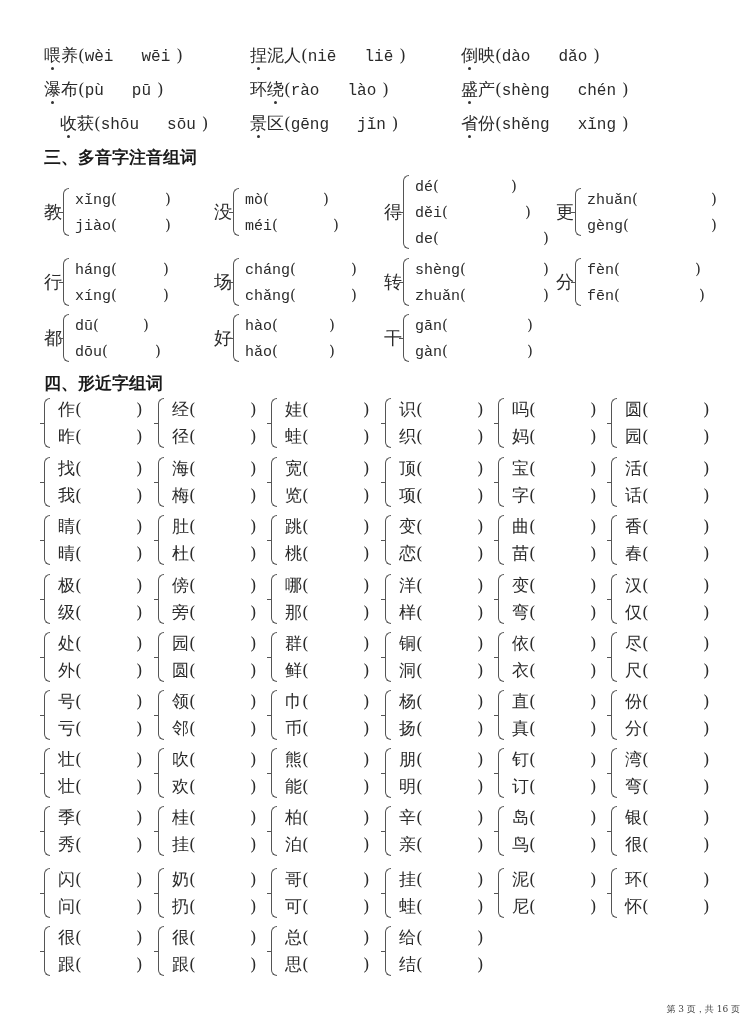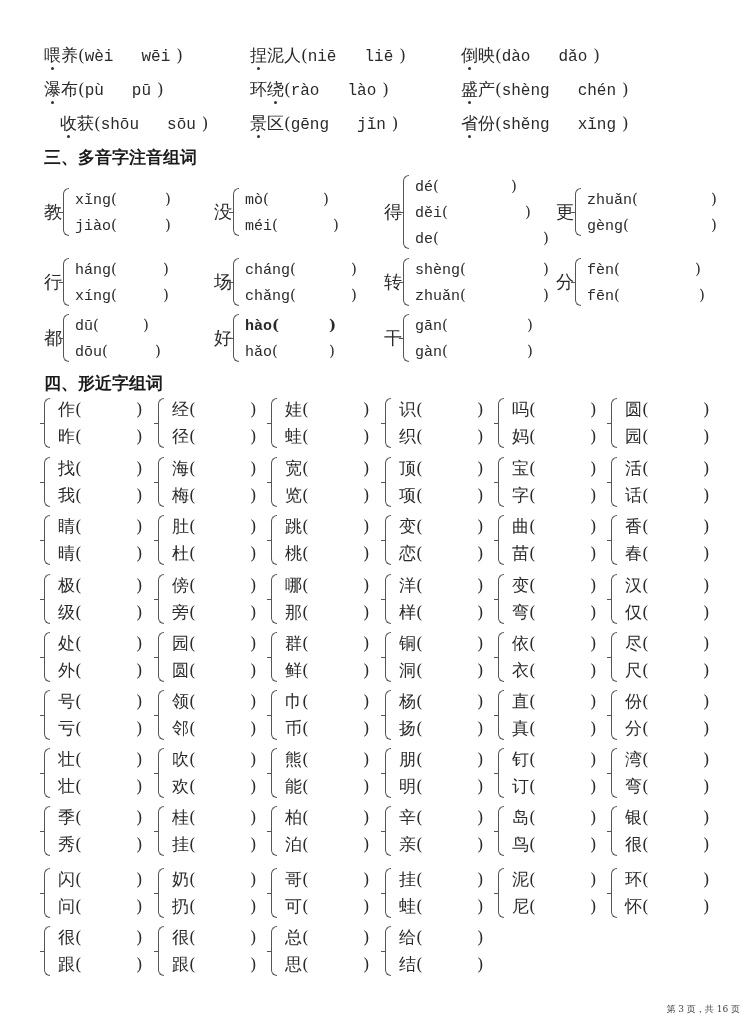--- a/index.html
+++ b/index.html
@@ -139,21 +139,21 @@
       <span class="brace" style="height: 46px;"></span>
       <div class="poly-lines">
         <div class="poly-line" style="position: relative; width: 140px;"><span>dū</span><span class="serif">(</span><span style="display: inline-block; width: 1px;"></span><span class="serif" style="position: absolute; top: 0px; left: 68px;">)</span></div>
         <div class="poly-line" style="position: relative; width: 140px;"><span>dōu</span><span class="serif">(</span><span style="display: inline-block; width: 1px;"></span><span class="serif" style="position: absolute; top: 0px; left: 80px;">)</span></div>
       </div>
     </div>
     <div class="poly" style="left: 214px; top: 312px;">
       <span class="ch">好</span>
       <span class="brace" style="height: 46px;"></span>
       <div class="poly-lines">
-        <div class="poly-line" style="position: relative; width: 140px; font-weight: bold;"><span>hào</span><span class="serif">(</span><span style="display: inline-block; width: 1px;"></span><span class="serif" style="position: absolute; top: 0px; left: 84px;">)</span></div>
+        <div class="poly-line" style="position: relative; width: 140px;"><span>hào</span><span class="serif">(</span><span style="display: inline-block; width: 1px;"></span><span class="serif" style="position: absolute; top: 0px; left: 84px;">)</span></div>
         <div class="poly-line" style="position: relative; width: 140px;"><span>hǎo</span><span class="serif">(</span><span style="display: inline-block; width: 1px;"></span><span class="serif" style="position: absolute; top: 0px; left: 84px;">)</span></div>
       </div>
     </div>
     <div class="poly" style="left: 384px; top: 312px;">
       <span class="ch">干</span>
       <span class="brace" style="height: 46px;"></span>
       <div class="poly-lines">
         <div class="poly-line" style="position: relative; width: 140px;"><span>gān</span><span class="serif">(</span><span style="display: inline-block; width: 1px;"></span><span class="serif" style="position: absolute; top: 0px; left: 112px;">)</span></div>
         <div class="poly-line" style="position: relative; width: 140px;"><span>gàn</span><span class="serif">(</span><span style="display: inline-block; width: 1px;"></span><span class="serif" style="position: absolute; top: 0px; left: 112px;">)</span></div>
       </div>

